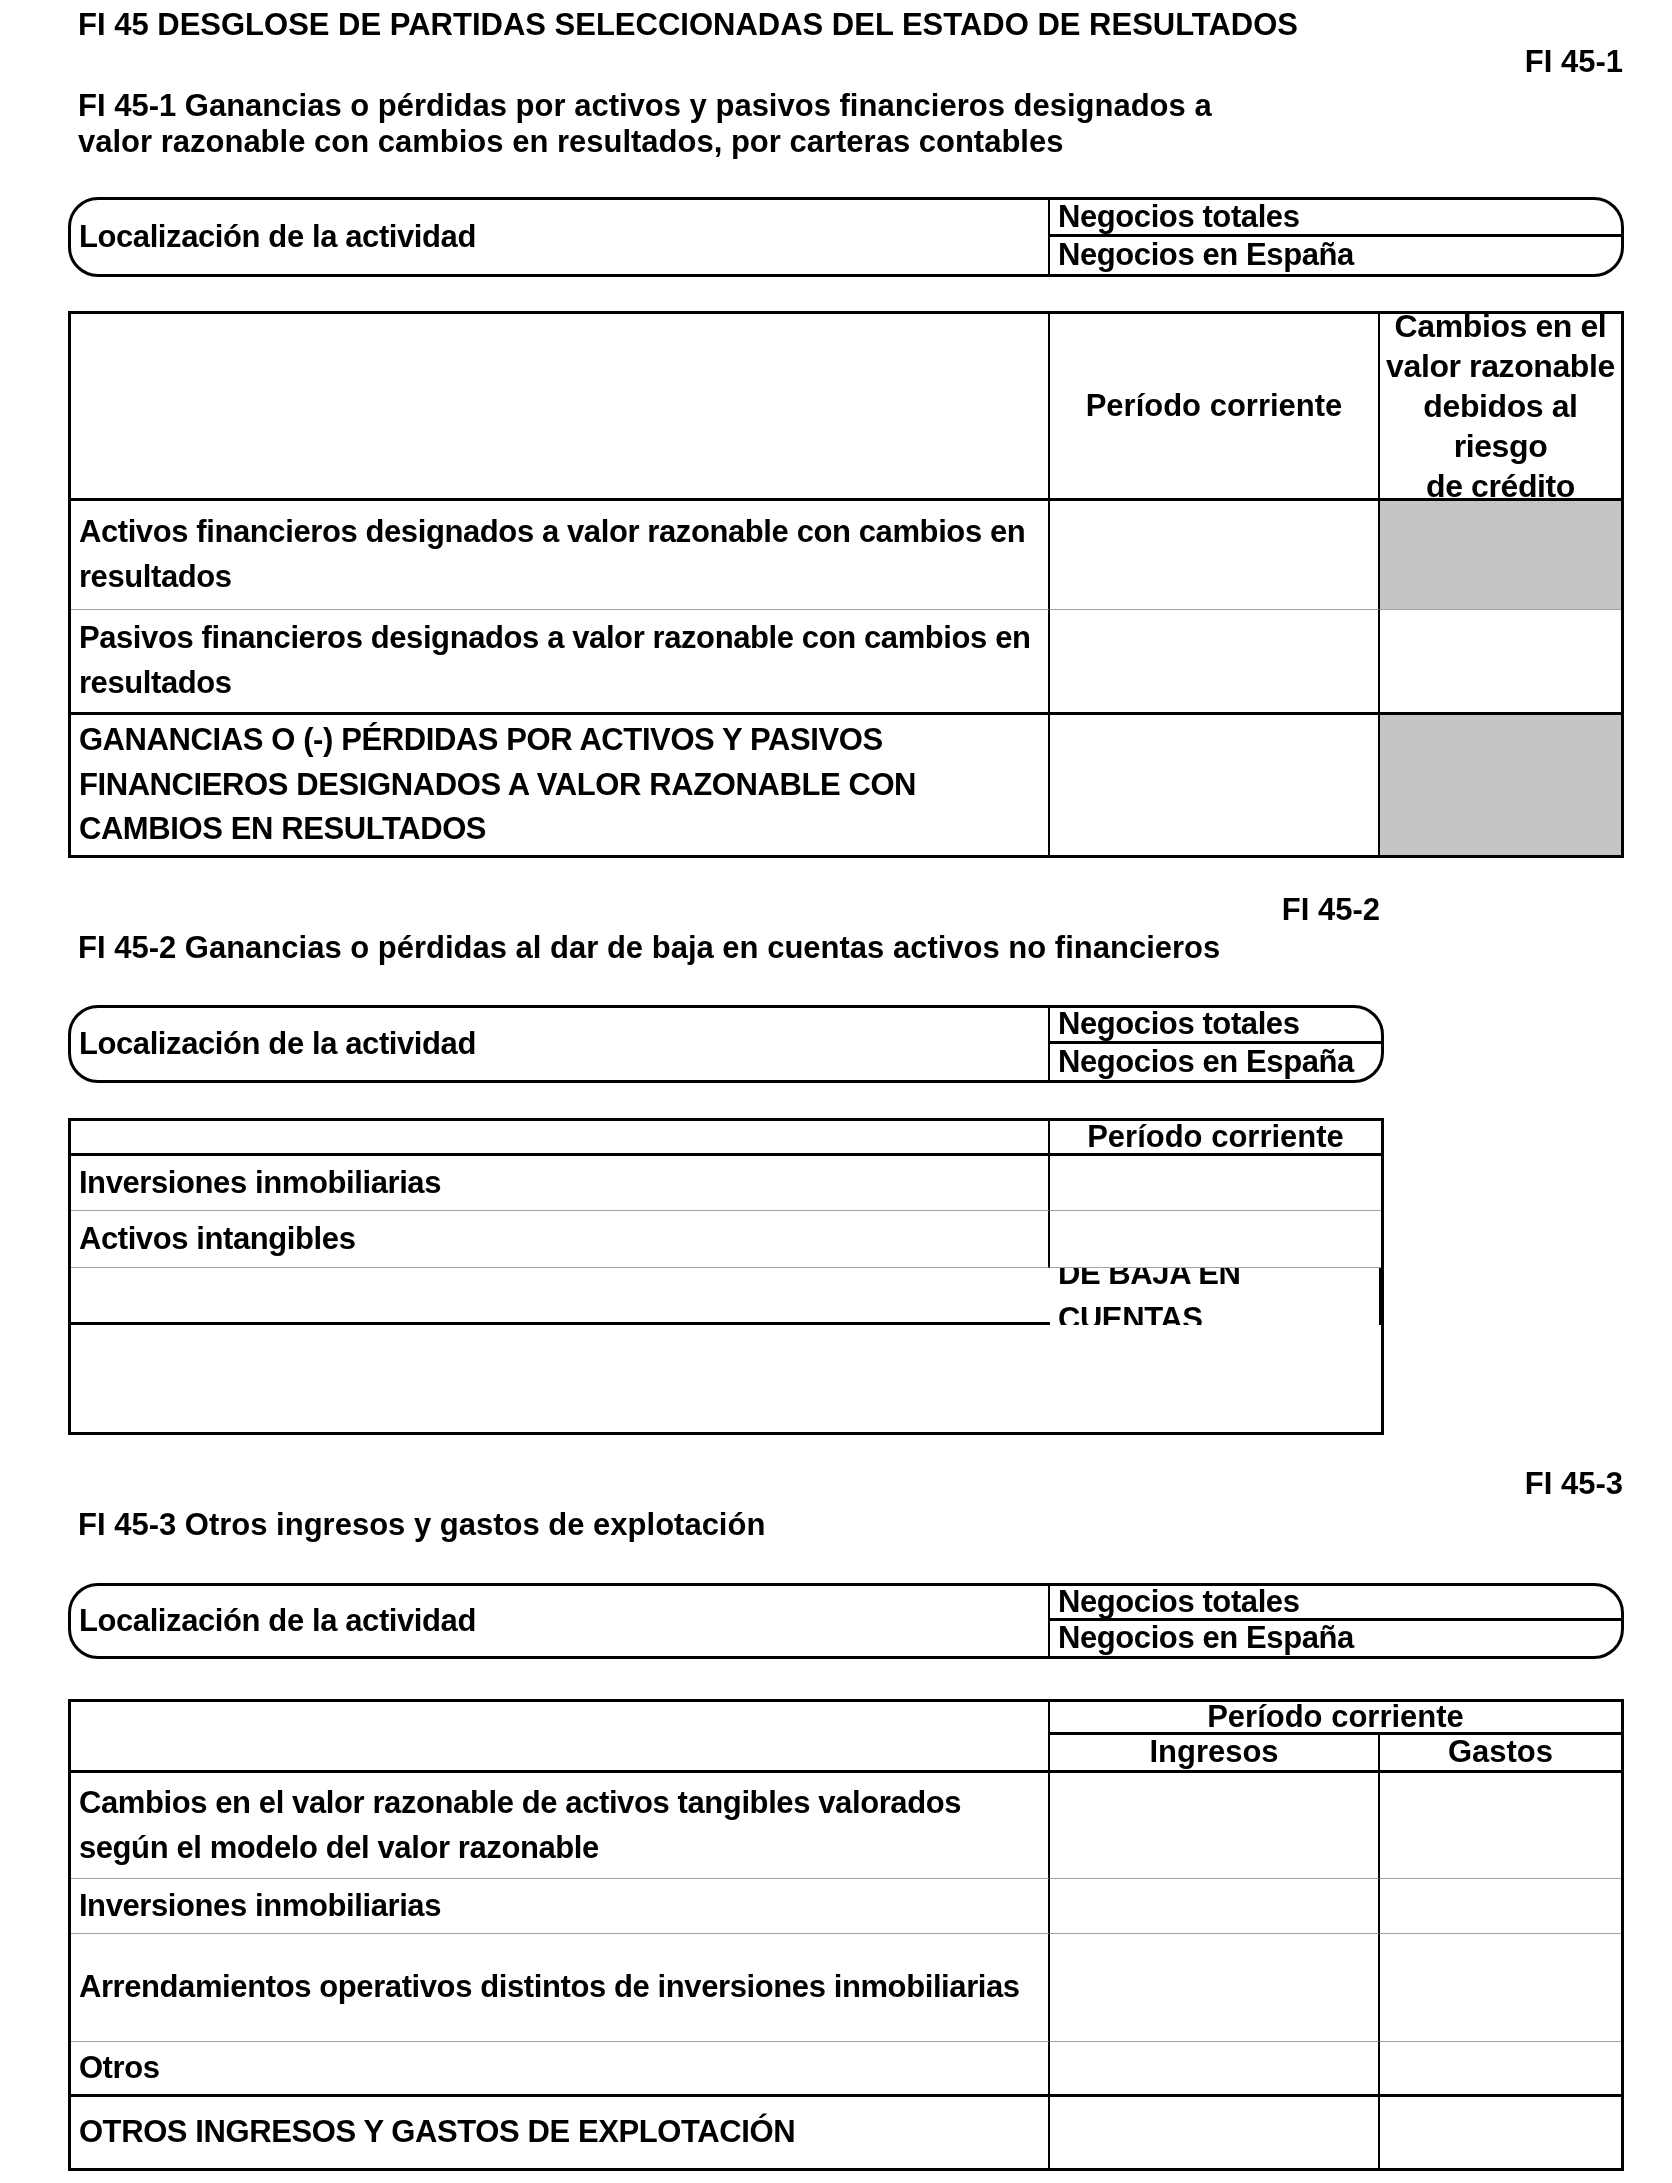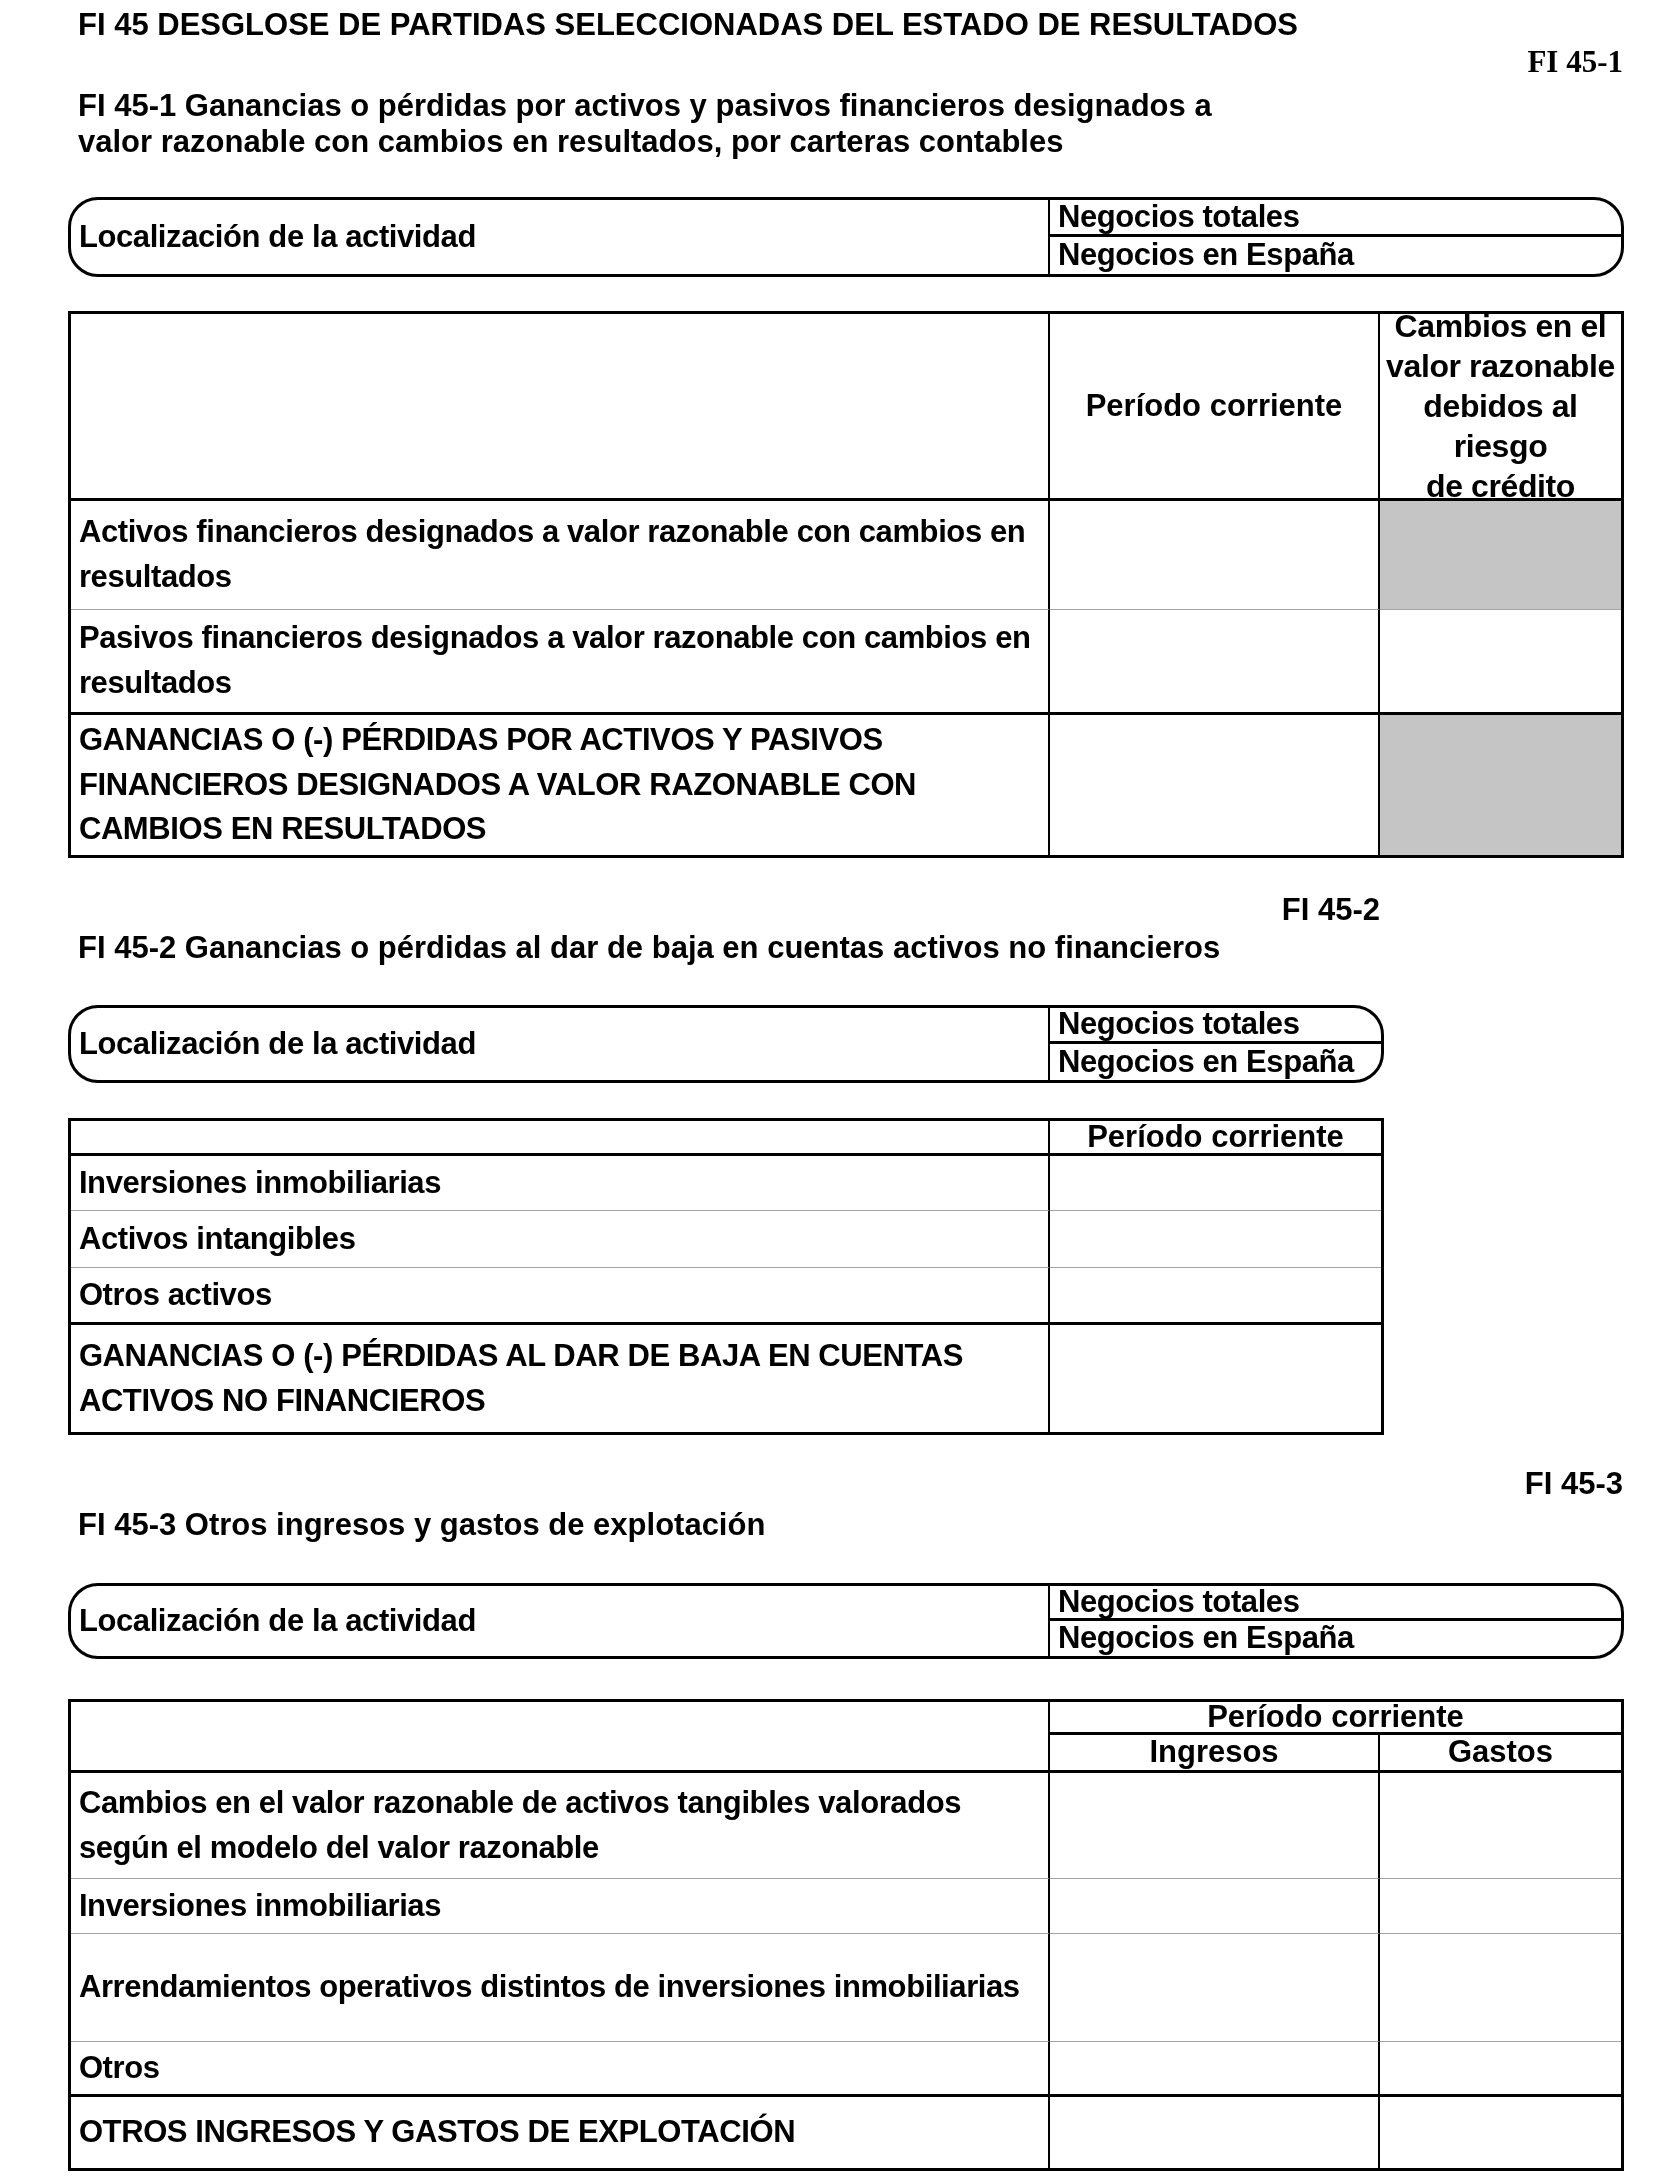--- a/index.html
+++ b/index.html
@@ -76,21 +76,21 @@
   #t453{left:57px;top:1699px;width:1556px;height:472px;
         grid-template-columns:979px 330px 1fr;
         grid-template-rows:33px 38px 106px 55px 108px 55px 1fr;}
   #t453 .corner{grid-row:1 / span 2;grid-column:1;}
   #t453 .span-period{grid-row:1;grid-column:2 / span 2;}
 
   #loc1{left:57px;top:197px;width:1556px;height:80px;}
   #loc2{left:57px;top:1005px;width:1316px;height:78px;}
   #loc3{left:57px;top:1583px;width:1556px;height:76px;}
 
-  #code451{right:60px;top:44px;font-family:Liberation Serif, serif;}
+  #code451{right:60px;top:44px;}
   #code452{right:303px;top:892px;}
   #code453{right:60px;top:1466px;}
   #head451{left:67px;top:88px;}
   #head452{left:67px;top:930px;}
   #head453{left:67px;top:1507px;}
 </style>
 </head>
 <body>
 
 <div id="page">
@@ -144,21 +144,20 @@
 
   <div class="tbl" id="t452">
 
     <div class="cell br bbk"></div>
     <div class="cell ctr bbk">Período corriente</div>
 
     <div class="cell lbl br bthin">Inversiones inmobiliarias</div>
     <div class="cell bthin"></div>
     <div class="cell lbl br bthin">Activos intangibles</div>
     <div class="cell bthin"></div>
-    <div class="cell lbl br bbk">Otros activos</div>
     <div class="cell bbk"></div>
     <div class="cell lbl br">GANANCIAS O (-) PÉRDIDAS AL DAR DE BAJA EN CUENTAS
 ACTIVOS NO FINANCIEROS</div>
     <div class="cell"></div>
   </div>
 
   <div class="abs code" id="code453">FI 45-3</div>
   <div class="abs heading" id="head453">FI 45-3 Otros ingresos y gastos de explotación</div>
 
   <div class="tbl loc" id="loc3">

